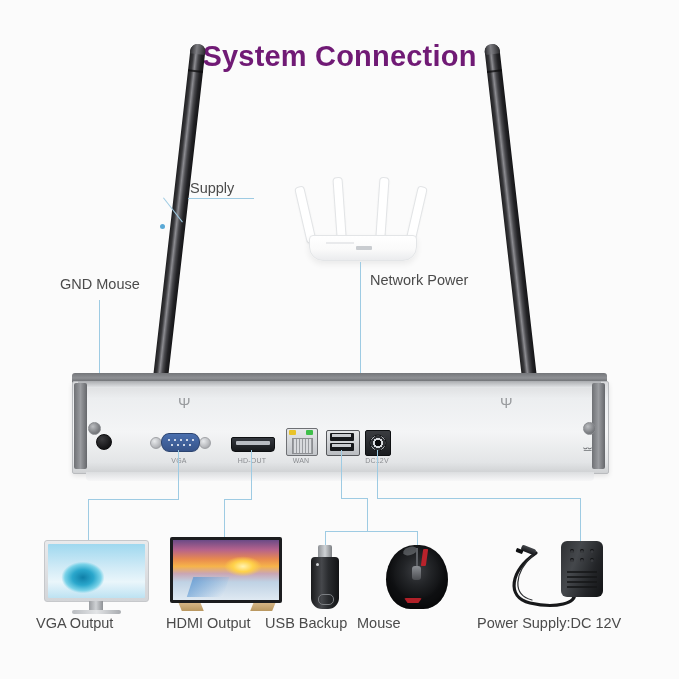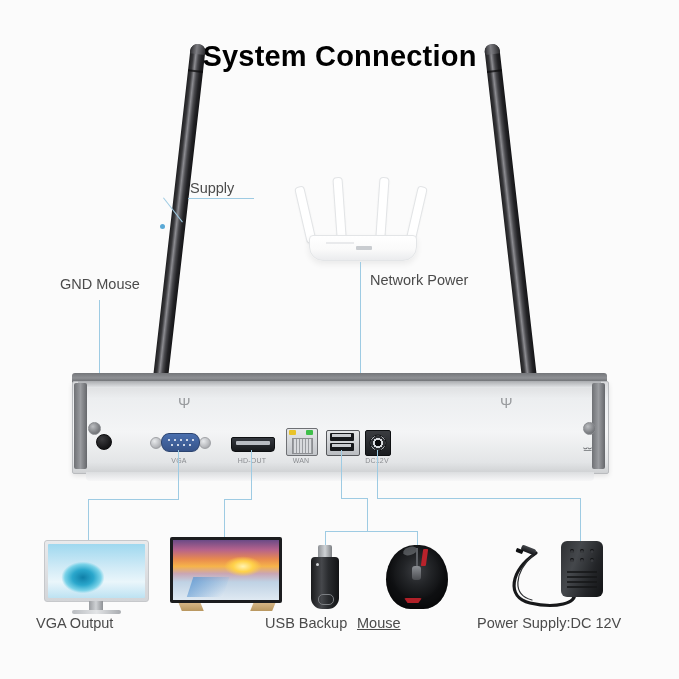--- a/index.html
+++ b/index.html
@@ -9,21 +9,21 @@
     font-family:"Liberation Sans", sans-serif;
     overflow:hidden;
     position:relative;
   }
   #stage{position:absolute;left:0;top:0;width:679px;height:679px;}
   .abs{position:absolute;}
 
   
   #title{
     left:0;top:40px;width:679px;text-align:center;
-    font-size:29px;font-weight:bold;color:#000000;
+    font-size:29px;font-weight:bold;color:#701a75;
     letter-spacing:0.2px;
   }
 
   
   .lbl{
     font-size:14.5px;color:#4b4b4b;white-space:nowrap;
     font-family:"Liberation Sans", sans-serif;
   }
   .lbl-bottom{font-size:14.5px;color:#4b4b4b;white-space:nowrap;text-align:left;}
 
@@ -372,34 +372,35 @@
   </div>
   <div class="abs" id="mon-neck"></div>
   <div class="abs" id="mon-base"></div>
   <div class="abs lbl-bottom" style="left:36px;top:615px;width:120px;">VGA Output</div>
 
   <div class="abs tv-leg" id="tv-leg-l"></div>
   <div class="abs tv-leg" id="tv-leg-r"></div>
   <div class="abs" id="tv-screen">
     <div id="tv-img"></div>
   </div>
+  <div class="abs lbl-bottom" style="left:166px;top:615px;width:120px;">HDMI Output</div>
 
   <div class="abs" id="usbd-cap"></div>
   <div class="abs" id="usbd-body"></div>
   <div class="abs" id="usbd-led"></div>
   <div class="abs" id="usbd-ring"></div>
   <div class="abs lbl-bottom" style="left:265px;top:615px;width:120px;">USB Backup</div>
 
   <div class="abs" id="mouse-body"></div>
   <div class="abs" id="mouse-hl"></div>
   <div class="abs" id="mouse-split"></div>
   <div class="abs" id="mouse-wheel"></div>
   <div class="abs" id="mouse-red-a"></div>
   <div class="abs" id="mouse-red-b"></div>
-  <div class="abs lbl-bottom" style="left:357px;top:615px;width:120px;text-decoration:underline;">Mouse</div>
+  <div class="abs lbl-bottom" style="left:357px;top:615px;width:120px;">Mouse</div>
 
   <svg class="abs" style="left:500px;top:545px;width:110px;height:70px;overflow:visible;">
     <path d="M36 8 C 10 26, 6 52, 30 58 C 56 64, 78 58, 74 48" fill="none" stroke="#17181a" stroke-width="3.2" stroke-linecap="round"></path>
     <path d="M33 10 C 14 28, 12 50, 32 55" fill="none" stroke="#2e3033" stroke-width="1.2" stroke-linecap="round"></path>
   </svg>
   <div class="abs" id="adp-tip"></div>
   <div class="abs" id="adp-tip2"></div>
   <div class="abs" id="adp-body">
     <div class="adp-dot" style="left:9px;top:8px;"></div>
     <div class="adp-dot" style="left:19px;top:8px;"></div>

